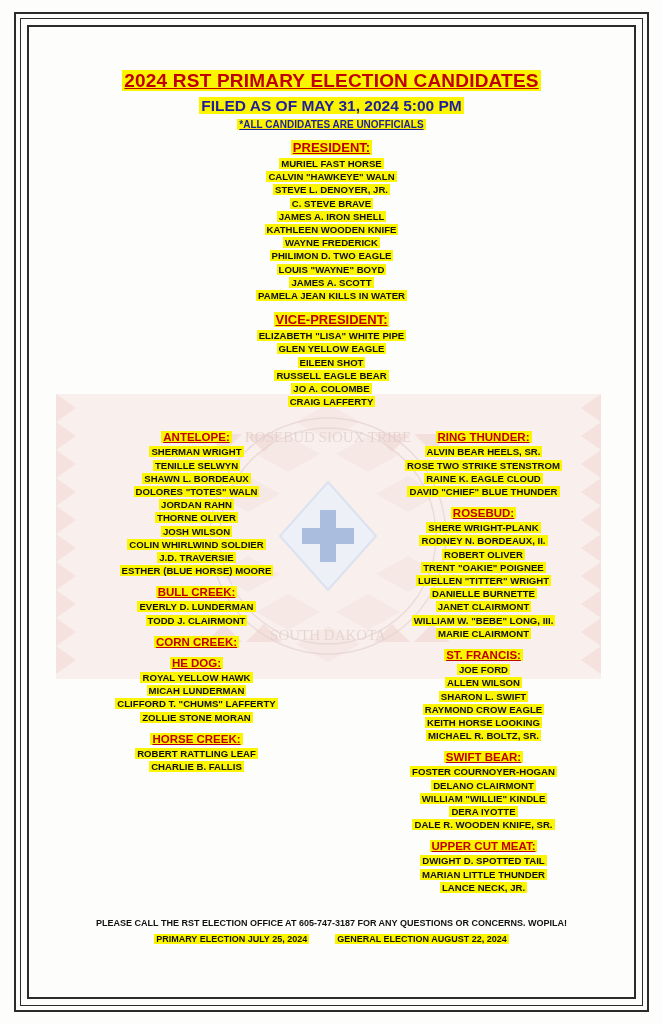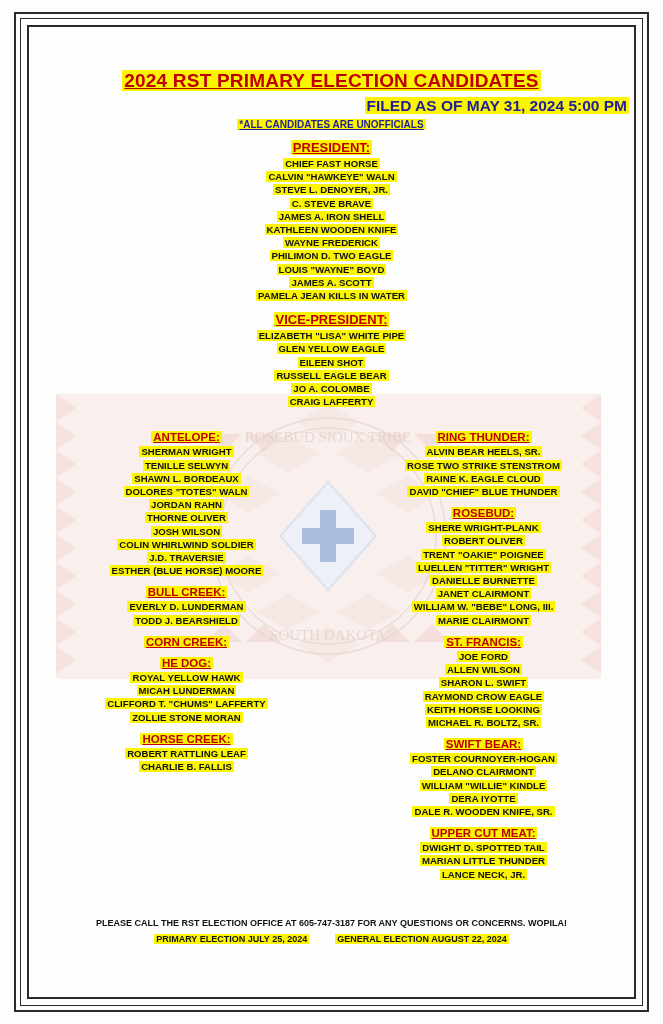--- a/index.html
+++ b/index.html
@@ -66,21 +66,21 @@
   .title1 {
     text-align: center;
     font-size: 19px;
     font-weight: bold;
     color: #c00000;
     text-decoration: underline;
     margin-top: 38px;
     letter-spacing: 0.2px;
   }
   .title2 {
-    text-align: right;
+    text-align: center;
     font-size: 15.5px;
     font-weight: bold;
     color: #1f1f9c;
     margin-top: 5px;
   }
   .title3 {
     text-align: center;
     font-size: 10px;
     font-weight: bold;
     color: #1f1f9c;
@@ -114,21 +114,21 @@
     line-height: 13.2px;
   }
 
   .two-col {
     position: relative;
     margin-top: 14px;
     min-height: 480px;
   }
   .col-left {
     position: absolute;
-    left: 15px;
+    left: 25px;
     top: 0;
     width: 275px;
   }
   .col-right {
     position: absolute;
     right: 8px;
     top: 0;
     width: 275px;
   }
 
@@ -225,21 +225,21 @@
         <span class="hl">FILED AS OF MAY 31, 2024 5:00 PM</span>
       </div>
       <div class="title3">
         <span class="hl">*ALL CANDIDATES ARE UNOFFICIALS</span>
       </div>
 
       <div class="sec-head">
         <span class="hl">PRESIDENT:</span>
       </div>
       <div>
-        <div class="name"><span class="hl">CHIEF FAST HORSE</span></div>
+        <div class="name"><span class="hl">MURIEL FAST HORSE</span></div>
         <div class="name"><span class="hl">CALVIN "HAWKEYE" WALN</span></div>
         <div class="name"><span class="hl">STEVE L. DENOYER, JR.</span></div>
         <div class="name"><span class="hl">C. STEVE BRAVE</span></div>
         <div class="name"><span class="hl">JAMES A. IRON SHELL</span></div>
         <div class="name"><span class="hl">KATHLEEN WOODEN KNIFE</span></div>
         <div class="name"><span class="hl">WAYNE FREDERICK</span></div>
         <div class="name"><span class="hl">PHILIMON D. TWO EAGLE</span></div>
         <div class="name"><span class="hl">LOUIS "WAYNE" BOYD</span></div>
         <div class="name"><span class="hl">JAMES A. SCOTT</span></div>
         <div class="name"><span class="hl">PAMELA JEAN KILLS IN WATER</span></div>
@@ -275,21 +275,21 @@
             <div class="name"><span class="hl">COLIN WHIRLWIND SOLDIER</span></div>
             <div class="name"><span class="hl">J.D. TRAVERSIE</span></div>
             <div class="name"><span class="hl">ESTHER (BLUE HORSE) MOORE</span></div>
           </div>
 
           <div class="sec-head-sm">
             <span class="hl">BULL CREEK:</span>
           </div>
           <div>
             <div class="name"><span class="hl">EVERLY D. LUNDERMAN</span></div>
-            <div class="name"><span class="hl">TODD J. BEARSHIELD</span></div>
+            <div class="name"><span class="hl">TODD J. CLAIRMONT</span></div>
           </div>
 
           <div class="sec-head-sm">
             <span class="hl">CORN CREEK:</span>
           </div>
 
           <div class="sec-head-sm">
             <span class="hl">HE DOG:</span>
           </div>
           <div>
@@ -319,20 +319,21 @@
             <div class="name"><span class="hl">ROSE TWO STRIKE STENSTROM</span></div>
             <div class="name"><span class="hl">RAINE K. EAGLE CLOUD</span></div>
             <div class="name"><span class="hl">DAVID "CHIEF" BLUE THUNDER</span></div>
           </div>
 
           <div class="sec-head-sm">
             <span class="hl">ROSEBUD:</span>
           </div>
           <div>
             <div class="name"><span class="hl">SHERE WRIGHT-PLANK</span></div>
+            <div class="name"><span class="hl">RODNEY N. BORDEAUX, II.</span></div>
             <div class="name"><span class="hl">ROBERT OLIVER</span></div>
             <div class="name"><span class="hl">TRENT "OAKIE" POIGNEE</span></div>
             <div class="name"><span class="hl">LUELLEN "TITTER" WRIGHT</span></div>
             <div class="name"><span class="hl">DANIELLE BURNETTE</span></div>
             <div class="name"><span class="hl">JANET CLAIRMONT</span></div>
             <div class="name"><span class="hl">WILLIAM W. "BEBE" LONG, III.</span></div>
             <div class="name"><span class="hl">MARIE CLAIRMONT</span></div>
           </div>
 
           <div class="sec-head-sm">

